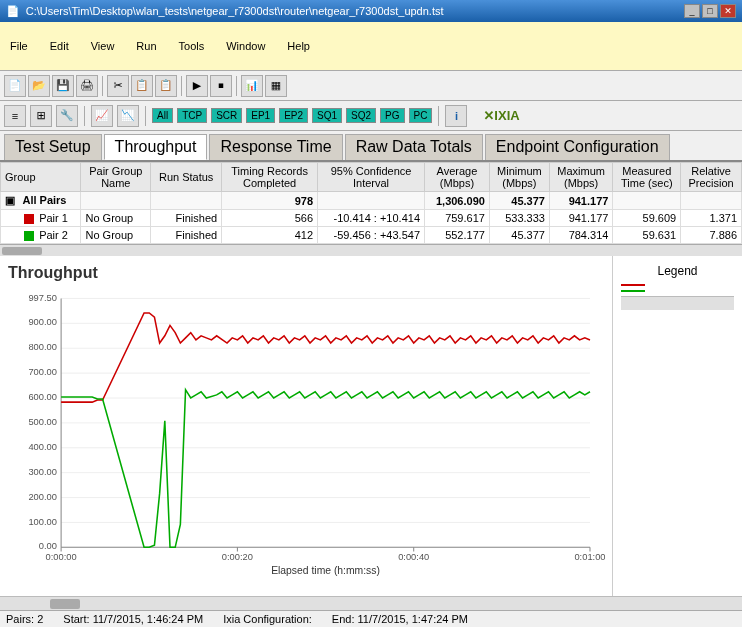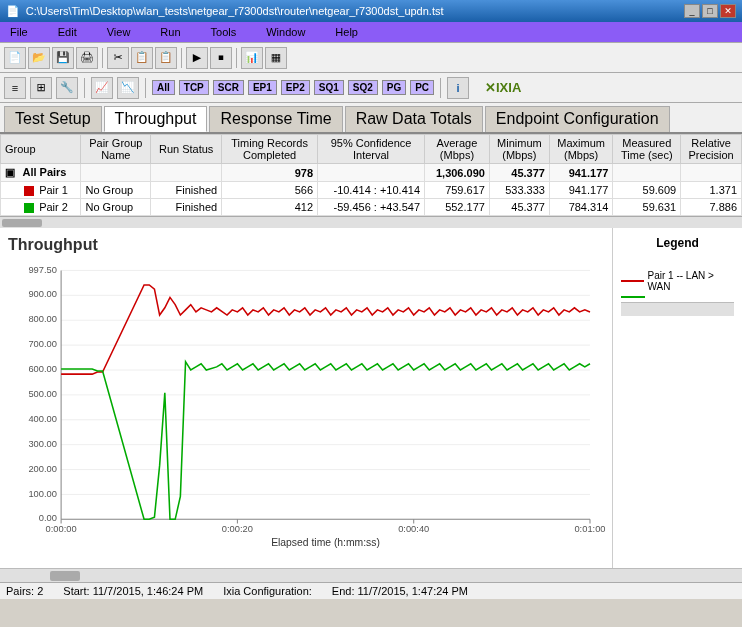--- a/index.html
+++ b/index.html
@@ -17,47 +17,47 @@
     .title-bar-left { display: flex; align-items: center; gap: 6px; font-size: 11px; }
     .title-bar-controls { display: flex; gap: 2px; }
     .title-bar-btn {
       width: 16px; height: 14px; background: #c0c0c0; border: 1px solid #888;
       font-size: 9px; display: flex; align-items: center; justify-content: center;
       cursor: pointer; color: #000;
     }
     .title-bar-btn.close { background: #c0392b; color: white; }
 
     .menu-bar {
-      background: #8b5cf6;
+      background: #fef9c3;
       border-bottom: 1px solid #aaa;
       display: flex;
-      padding: 2px 4px;
-      gap: 18px;
+      padding: 16px 4px;
+      gap: 10px;
     }
     .menu-item { padding: 2px 6px; font-size: 11px; cursor: pointer; }
 
     .toolbar {
       background: #f0f0f0;
       border-bottom: 1px solid #aaa;
       padding: 2px 4px;
       display: flex;
       align-items: center;
       gap: 2px;
       flex-wrap: wrap;
       min-height: 30px;
     }
     .tb-btn {
       width: 22px; height: 22px; background: #e0e0e0; border: 1px solid #aaa;
       display: flex; align-items: center; justify-content: center; font-size: 11px;
       cursor: pointer;
     }
     .tb-sep { width: 1px; height: 20px; background: #aaa; margin: 0 2px; }
     .tb-badge {
-      background: #c4b5fd; border: 1px solid #888; padding: 1px 4px; font-size: 10px;
-      font-weight: bold; cursor: pointer;
+      background: #14b8a6; border: 1px solid #888; padding: 1px 4px; font-size: 10px;
+      font-weight: normal; cursor: pointer;
     }
 
     .tabs-row {
       background: #f0f0f0;
       border-bottom: 2px solid #888;
       display: flex;
       padding: 3px 4px 0;
       gap: 2px;
     }
     .tab {
@@ -130,23 +130,23 @@
       height: 280px;
       position: relative;
     }
     .legend-panel {
       width: 130px;
       border-left: 1px solid #ccc;
       padding: 8px;
     }
     .legend-title {
       font-size: 12px;
-      font-weight: bold;
+      font-weight: normal;
       text-align: center;
-      margin-bottom: 20px;
+      margin-bottom: 6px;
     }
     .legend-item { display: flex; align-items: center; gap: 4px; margin-bottom: 4px; }
     .legend-line { width: 24px; height: 2px; }
 
     .status-bar {
       background: #f0f0f0;
       border-top: 1px solid #aaa;
       display: flex;
       font-size: 11px;
       padding: 2px 6px;
@@ -382,21 +382,20 @@
           500,105 505,102 510,108 515,105 520,102 525,108 530,105 535,102 540,108 545,105 550,102 555,105 560,102
         " fill="none" stroke="#00aa00" stroke-width="1.5"></polyline>
       </svg>
     </div>
   </div>
 
   <div class="legend-panel">
     <div class="legend-title">Legend</div>
     <div class="legend-item">
       <div class="legend-line" style="background:#cc0000;"></div>
-      <span style="font-size:10px;">Pair 1 -- LAN &gt; WAN</span>
     </div>
     <div class="legend-item">
       <div class="legend-line" style="background:#00aa00;"></div>
     </div>
 
     <div class="legend-scrollbar" style="margin-top: auto;"></div>
   </div>
 </div>
 
 <div class="h-scrollbar">

